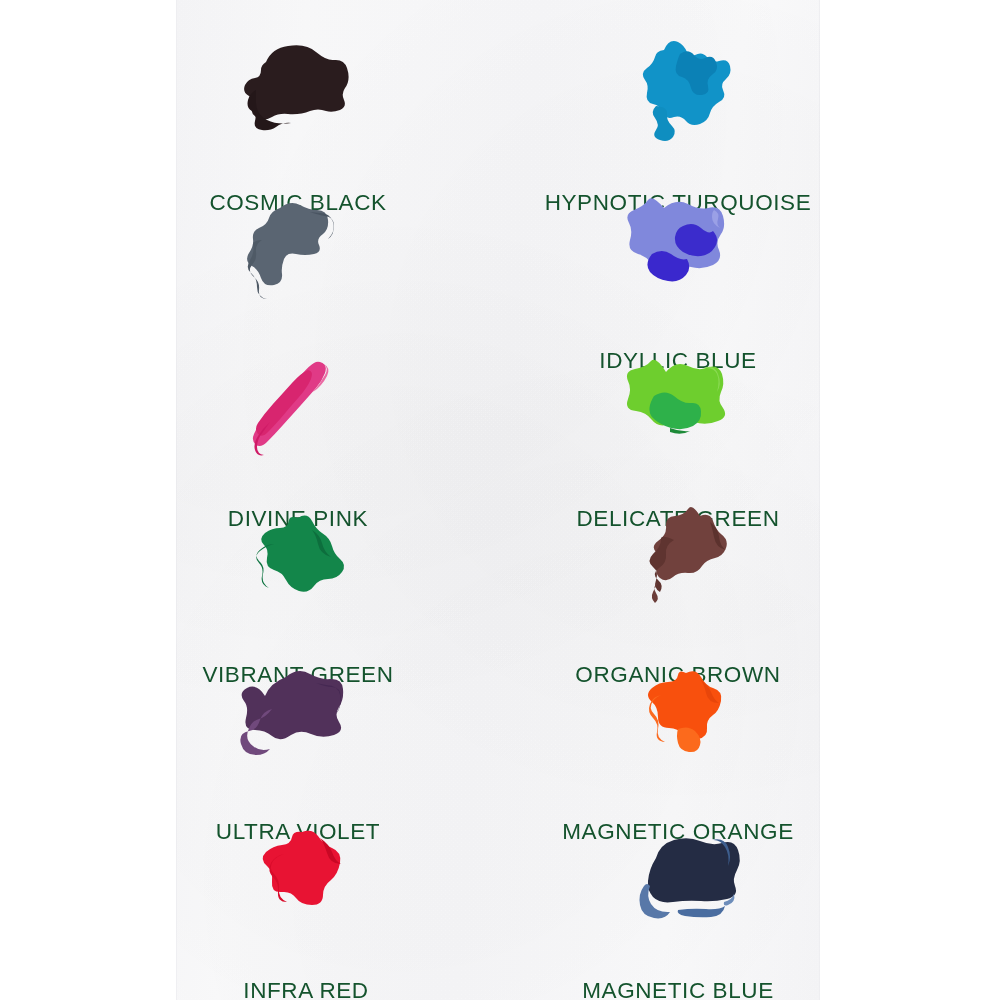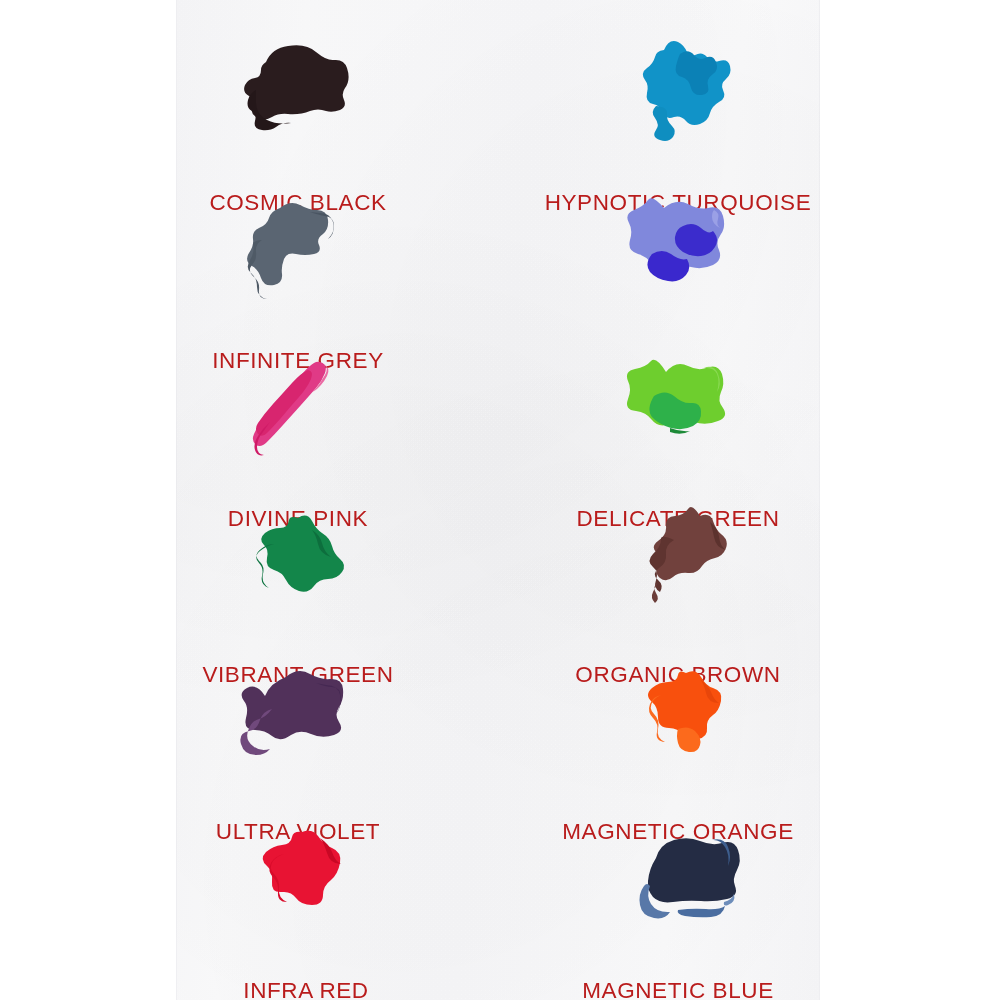--- a/index.html
+++ b/index.html
@@ -56,21 +56,21 @@
     overflow: visible;
   }
   .swatch-label {
     position: absolute;
     left: 0;
     width: 300px;
     text-align: center;
     font-family: "Liberation Sans", sans-serif;
     font-size: 22.5px;
     letter-spacing: 0.6px;
-    color: #b91c1c;
+    color: #14532d;
     white-space: nowrap;
     font-weight: 400;
   }
 </style>
 </head>
 <body>
 
 <div id="swatch-card">
   <div id="paper-texture"></div>
 </div>
@@ -97,32 +97,32 @@
 </div>
 
 <div class="swatch-cell" style="left:148px; top:186px;">
   <div class="blot-wrap">
     <svg class="blot-svg" viewBox="0 0 300 130">
       <path d="M132 22 q10-8 20-3 q9 5 17 5 q10 0 11 10 q1 9 -5 14 q-7 5 -4 11 q3 7 -5 9 q-9 2 -18 0 q-9-2 -12 5 q-3 8 -2 15 q1 9 -8 11 q-10 2 -13-7 q-3-9 -9-12 q-8-5 -3-13 q5-7 4-14 q-1-8 6-11 q8-3 10-10 q2-7 11-10z" fill="#5a6572"></path>
       <path d="M114 54 q-7 4 -6 12 q1 8 -4 13 q-5 6 2 12 q6 5 5 13 q-1 9 8 9 q-10-2 -10-12 q0-9 -6-14 q-6-5 -1-13 q5-8 3-15 q-1-4 9-5z" fill="#4f5a66"></path>
       <path d="M162 26 q9 3 15 4 q9 1 9 10 q0 9 -6 13 q8-8 5-17 q-3-9 -13-9z" fill="#4a5562"></path>
     </svg>
   </div>
-  <div class="swatch-label" style="top:162px;">INFINITE GREY</div>
 </div>
 
 <div class="swatch-cell" style="left:528px; top:186px;">
   <div class="blot-wrap">
     <svg class="blot-svg" viewBox="0 0 300 130">
       <path d="M136 22 q12-10 24-4 q11 6 20 4 q12-3 15 8 q3 11 -2 18 q-6 8 -2 16 q4 10 -6 15 q-11 5 -22 2 q-10-3 -20 1 q-12 5 -19-4 q-6-8 -14-10 q-11-3 -8-14 q3-10 -1-17 q-5-9 5-13 q10-4 14-10 q4-6 16 8z" fill="#8088dc"></path>
       <path d="M155 40 q10-5 18 2 q8 7 12 3 q7 8 2 16 q-5 8 -14 9 q-10 1 -18-4 q-9-6 -8-15 q1-8 8-11z" fill="#3b2ccc"></path>
       <path d="M124 68 q10-6 19 0 q9 7 16 5 q5 9 -1 16 q-7 8 -18 6 q-12-2 -18-9 q-6-8 2-18z" fill="#3a28cd"></path>
       <path d="M186 24 q6 3 4 9 q-2 6 2 9 q-8-4 -8-11 q0-5 2-7z" fill="#9aa0e6"></path>
     </svg>
   </div>
+  <div class="swatch-label" style="top:162px;">IDYLLIC BLUE</div>
 </div>
 
 <div class="swatch-cell" style="left:148px; top:344px;">
   <div class="blot-wrap">
     <svg class="blot-svg" viewBox="0 0 300 130">
       <path d="M172 18 q8 2 5 11 q-3 8 -9 15 q-7 8 -15 17 q-9 10 -18 20 q-8 9 -16 17 q-6 6 -11 3 q-5-4 -2-11 q4-9 12-18 q9-11 18-21 q9-11 18-21 q8-9 12-11 q3-2 6-1z" fill="#e03a86"></path>
       <path d="M160 26 q6 1 3 9 q-4 9 -12 18 q-9 10 -18 21 q-8 9 -14 15 q-5 5 -9 1 q-4-5 0-11 q6-9 15-19 q10-11 19-21 q9-10 16-13z" fill="#d8256f"></path>
       <path d="M122 78 q-7 6 -12 14 q-5 8 -3 14 q2 7 9 5 q-7-1 -7-8 q0-8 6-15 q4-6 7-10z" fill="#cf1a66"></path>
       <path d="M176 20 q5 4 1 11 q-5 9 -12 17 q9-6 14-16 q4-8 -3-12z" fill="#ea6ba4"></path>
     </svg>

